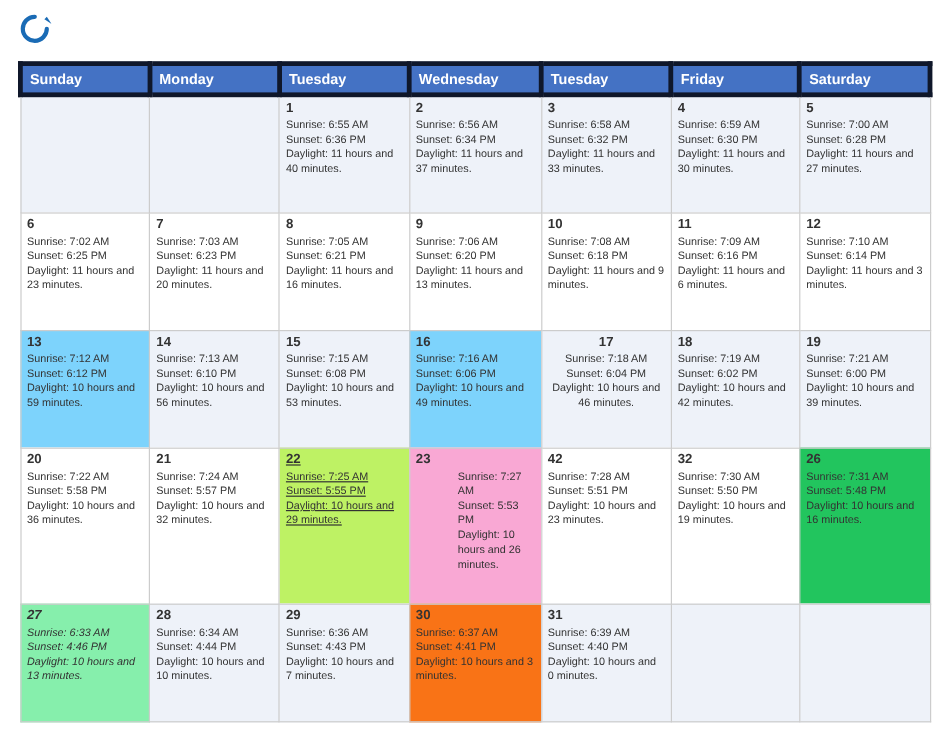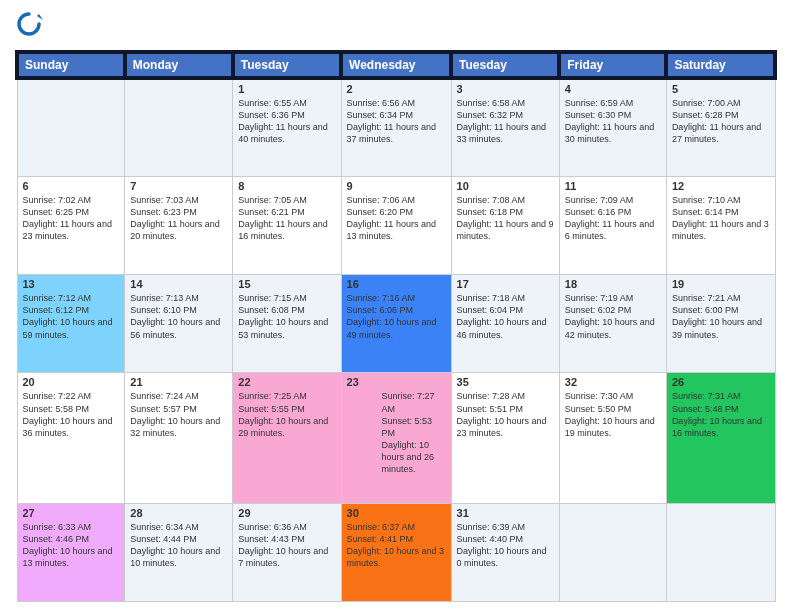--- a/index.html
+++ b/index.html
@@ -177,27 +177,27 @@
             <div class="day-info" style="white-space: pre-line;">Sunrise: 7:13 AM
 Sunset: 6:10 PM
 Daylight: 10 hours and 56 minutes.</div>
           </td>
           <td style="background: rgb(238, 242, 249);">
             <div class="day-num">15</div>
             <div class="day-info" style="white-space: pre-line;">Sunrise: 7:15 AM
 Sunset: 6:08 PM
 Daylight: 10 hours and 53 minutes.</div>
           </td>
-          <td style="background: #3b82f6;">
+          <td style="background: #7dd3fc;">
             <div class="day-num">16</div>
             <div class="day-info" style="white-space: pre-line;">Sunrise: 7:16 AM
 Sunset: 6:06 PM
 Daylight: 10 hours and 49 minutes.</div>
           </td>
-          <td style="background: rgb(238, 242, 249);">
+          <td style="background: rgb(238, 242, 249); text-align: center;">
             <div class="day-num">17</div>
             <div class="day-info" style="white-space: pre-line;">Sunrise: 7:18 AM
 Sunset: 6:04 PM
 Daylight: 10 hours and 46 minutes.</div>
           </td>
           <td style="background: rgb(238, 242, 249);">
             <div class="day-num">18</div>
             <div class="day-info" style="white-space: pre-line;">Sunrise: 7:19 AM
 Sunset: 6:02 PM
 Daylight: 10 hours and 42 minutes.</div>
@@ -215,53 +215,53 @@
             <div class="day-info" style="white-space: pre-line;">Sunrise: 7:22 AM
 Sunset: 5:58 PM
 Daylight: 10 hours and 36 minutes.</div>
           </td>
           <td style="background: rgb(255, 255, 255);">
             <div class="day-num">21</div>
             <div class="day-info" style="white-space: pre-line;">Sunrise: 7:24 AM
 Sunset: 5:57 PM
 Daylight: 10 hours and 32 minutes.</div>
           </td>
-          <td style="background: #f9a8d4;">
+          <td style="background: #bef264; text-decoration: underline;">
             <div class="day-num">22</div>
             <div class="day-info" style="white-space: pre-line;">Sunrise: 7:25 AM
 Sunset: 5:55 PM
 Daylight: 10 hours and 29 minutes.</div>
           </td>
           <td style="background: #f9a8d4;">
             <div class="day-num">23</div>
             <div class="day-info" style="white-space: pre-line; margin-left: 35px;">Sunrise: 7:27 AM
 Sunset: 5:53 PM
 Daylight: 10 hours and 26 minutes.</div>
           </td>
           <td style="background: rgb(255, 255, 255);">
-            <div class="day-num">35</div>
+            <div class="day-num">42</div>
             <div class="day-info" style="white-space: pre-line;">Sunrise: 7:28 AM
 Sunset: 5:51 PM
 Daylight: 10 hours and 23 minutes.</div>
           </td>
           <td style="background: rgb(255, 255, 255);">
             <div class="day-num">32</div>
             <div class="day-info" style="white-space: pre-line;">Sunrise: 7:30 AM
 Sunset: 5:50 PM
 Daylight: 10 hours and 19 minutes.</div>
           </td>
           <td style="background: #22c55e;">
             <div class="day-num">26</div>
             <div class="day-info" style="white-space: pre-line;">Sunrise: 7:31 AM
 Sunset: 5:48 PM
 Daylight: 10 hours and 16 minutes.</div>
           </td>
         </tr>
         <tr>
-          <td style="background: #f0abfc;">
+          <td style="background: #86efac; font-style: italic;">
             <div class="day-num">27</div>
             <div class="day-info" style="white-space: pre-line;">Sunrise: 6:33 AM
 Sunset: 4:46 PM
 Daylight: 10 hours and 13 minutes.</div>
           </td>
           <td style="background: rgb(238, 242, 249);">
             <div class="day-num">28</div>
             <div class="day-info" style="white-space: pre-line;">Sunrise: 6:34 AM
 Sunset: 4:44 PM
 Daylight: 10 hours and 10 minutes.</div>

